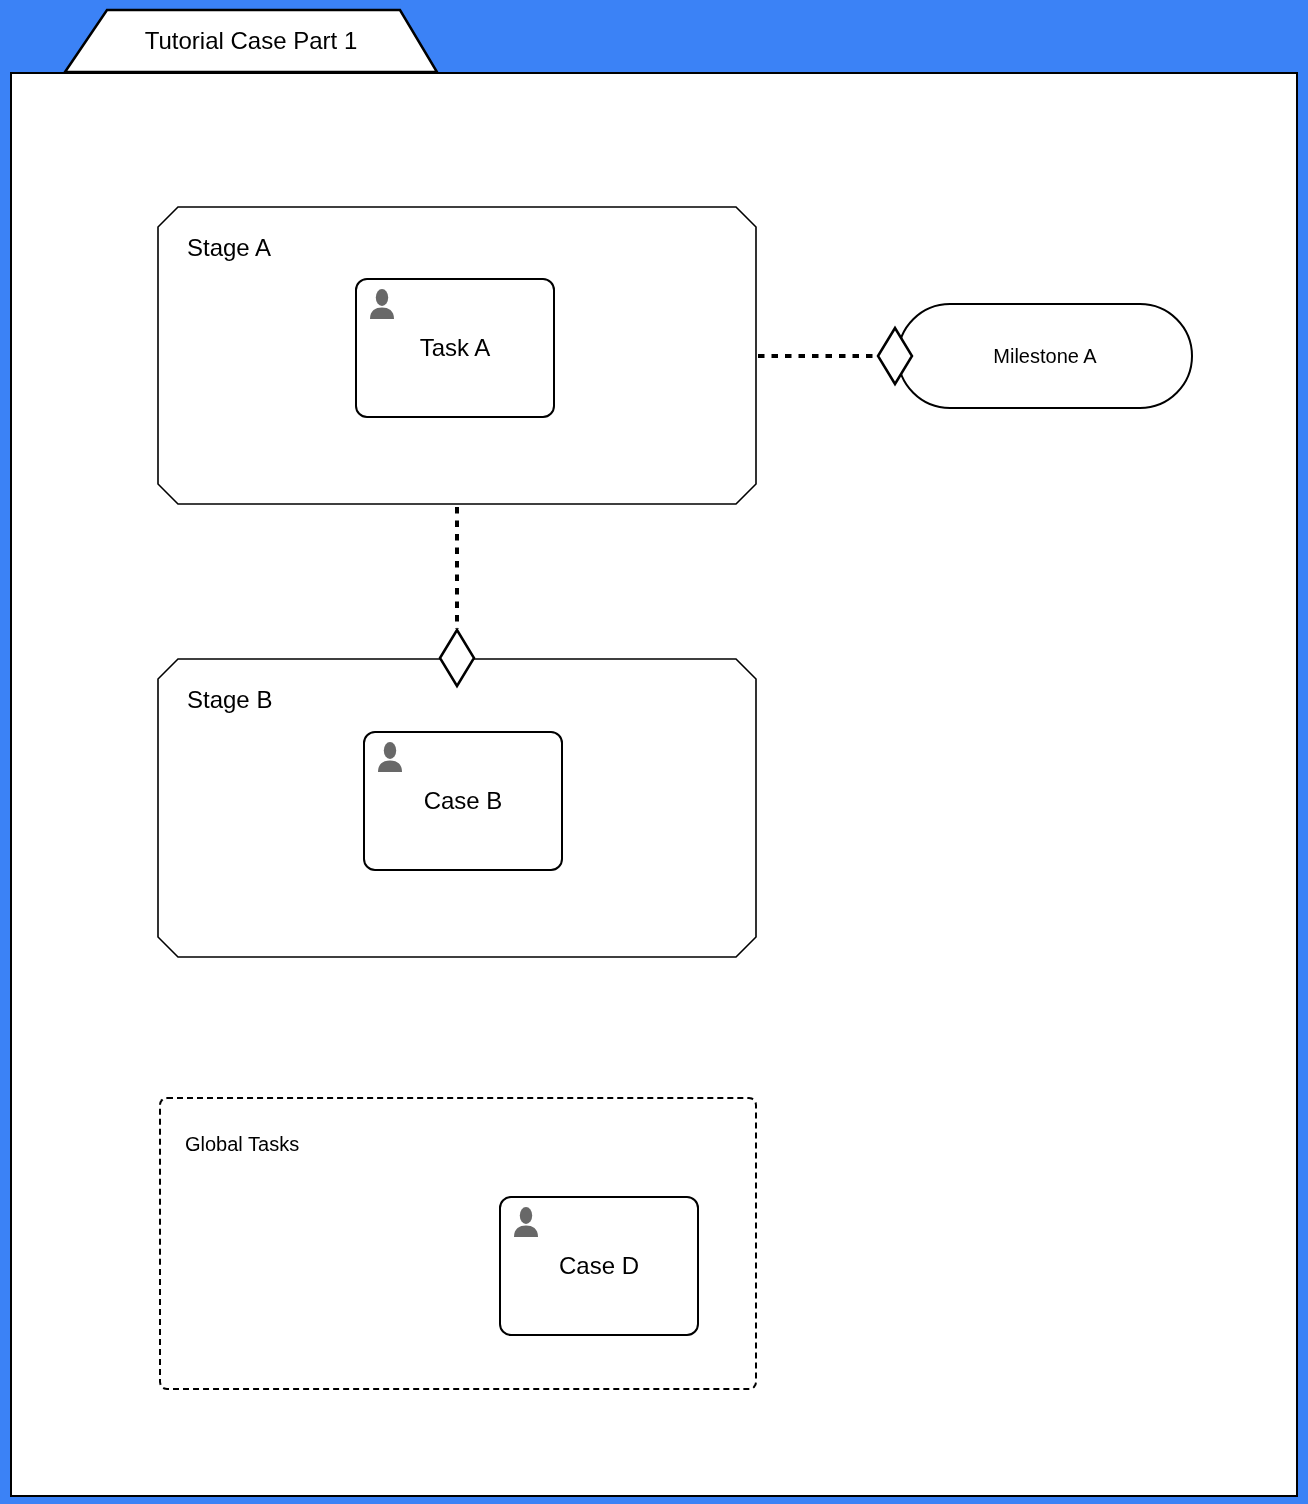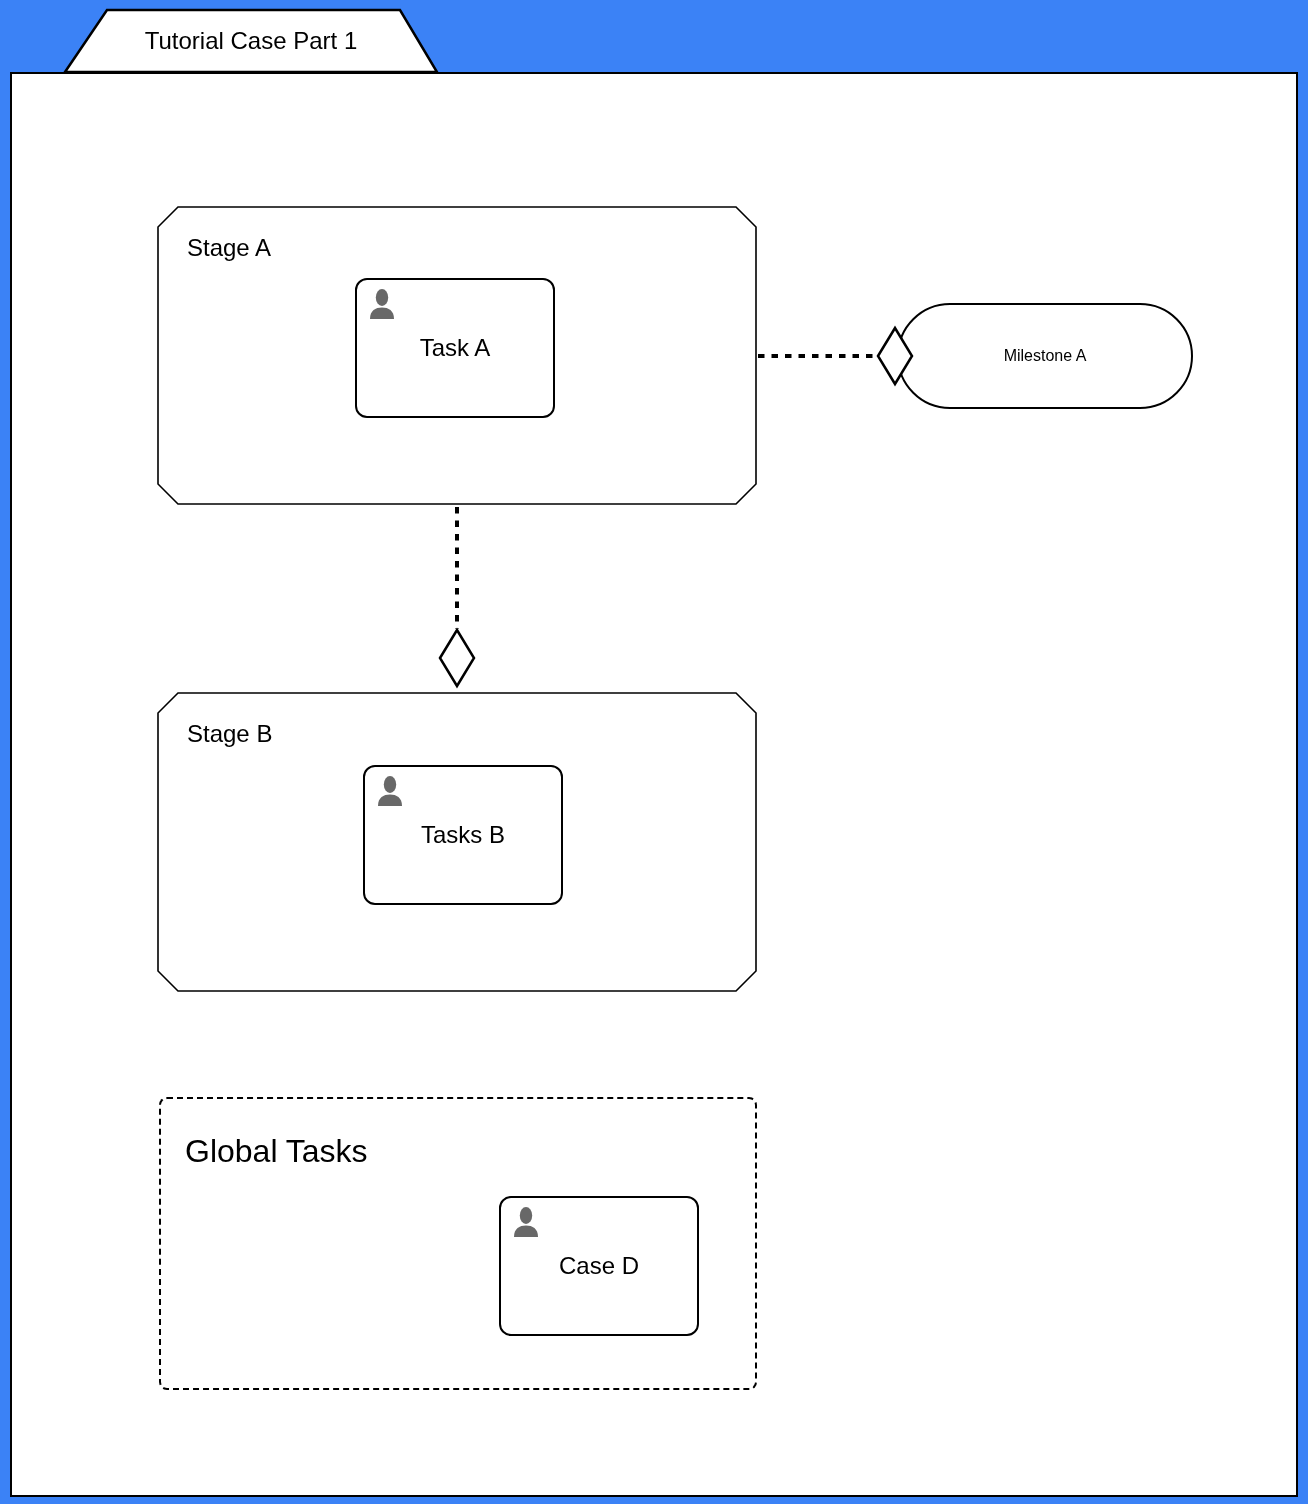--- a/index.html
+++ b/index.html
@@ -68,36 +68,36 @@
   }
   .milestone {
     position: absolute;
     left: 897px; top: 303px;
     width: 296px; height: 106px;
     background: #ffffff;
     border: 2px solid #000;
     border-radius: 53px;
     box-sizing: border-box;
     display: flex; align-items: center; justify-content: center;
-    font-size: 16px;
+    font-size: 20px;
     white-space: nowrap;
   }
   .global-group {
     position: absolute;
     left: 159px; top: 1097px;
     width: 598px; height: 293px;
     border: 2px dashed #000;
     border-radius: 8px;
     box-sizing: border-box;
     background: #ffffff;
   }
   .global-label {
     position: absolute;
     left: 24px; top: 34px;
-    font-size: 32px;
+    font-size: 20px;
     white-space: nowrap;
   }
   .overlay {
     position: absolute;
     left: 0; top: 0;
     width: 1308px; height: 1504px;
     overflow: visible;
   }
 </style>
 </head>
@@ -124,32 +124,32 @@
         <path d="M1,30 C1,21.5 6.5,18.5 13,18.5 C19.5,18.5 25,21.5 25,30 Z" fill="#686868"></path>
       </svg>
       <div class="task-label">Task A</div>
     </div>
   </div>
 
   <div class="milestone">
     <span>Milestone A</span>
   </div>
 
-  <div class="stage" style="left:157px; top:692px; width:600px; height:300px;border-radius:25px;">
+  <div class="stage" style="left:157px; top:658px; width:600px; height:300px;border-radius:25px;">
     <svg class="stage-bg" width="600" height="300" viewBox="0 0 600 300">
       <path d="M21,1 L579,1 L599,21 L599,279 L579,299 L21,299 L1,279 L1,21 Z" fill="#ffffff" stroke="#000000" stroke-width="1.6"></path>
     </svg>
     <div class="stage-label">Stage B</div>
 
     <div class="task" style="left:206px; top:73px;">
       <svg class="person-icon" width="26" height="30" viewBox="0 0 26 30">
         <ellipse cx="13" cy="8.5" rx="6.2" ry="8.5" fill="#686868"></ellipse>
         <path d="M1,30 C1,21.5 6.5,18.5 13,18.5 C19.5,18.5 25,21.5 25,30 Z" fill="#686868"></path>
       </svg>
-      <div class="task-label">Tasks B</div>
+      <div class="task-label">Case B</div>
     </div>
   </div>
 
   <div class="global-group">
     <div class="global-label">Global Tasks</div>
 
 
     <div class="task" style="left:338px; top:97px;">
       <svg class="person-icon" width="26" height="30" viewBox="0 0 26 30">
         <ellipse cx="13" cy="8.5" rx="6.2" ry="8.5" fill="#686868"></ellipse>

